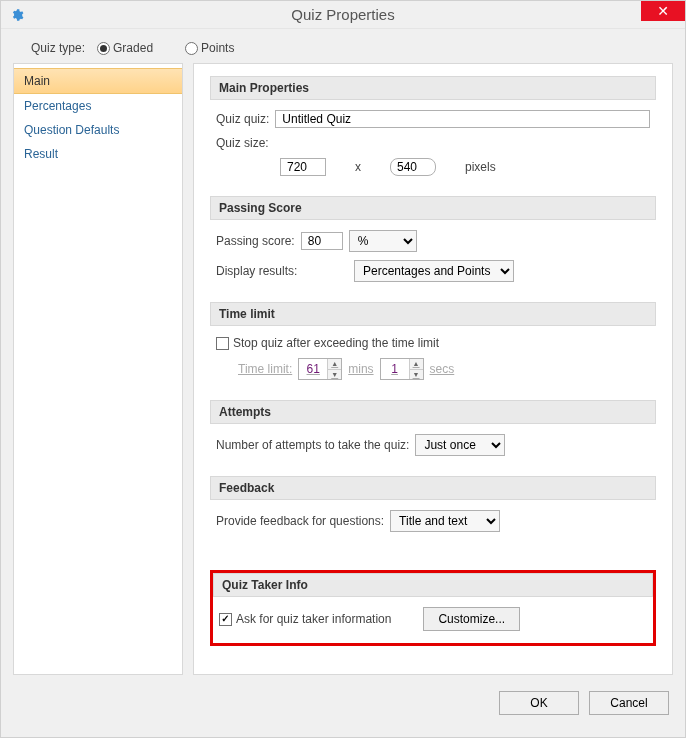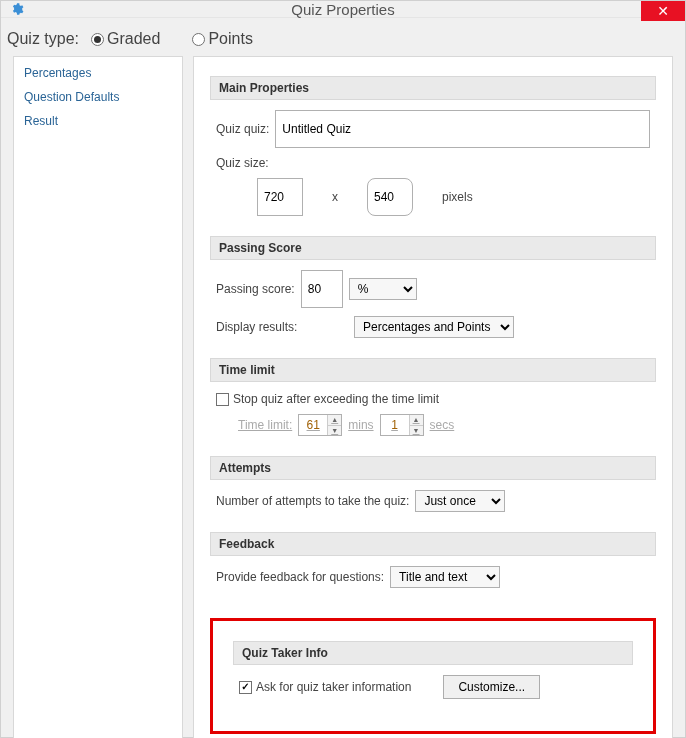--- a/index.html
+++ b/index.html
@@ -44,25 +44,25 @@
     position: absolute;
     right: 0; top: 0;
     width: 44px; height: 20px;
     background: #e81123;
     color: #fff;
     display:flex; align-items:center; justify-content:center;
     font-size: 14px;
     cursor: pointer;
   }
   .quiztype-row {
-    padding: 12px 18px 8px 6px;
+    padding: 12px 18px 8px 30px;
     display: flex;
     align-items: center;
     gap: 8px;
-    font-size: 16px;
+    font-size: 12px;
     color: #444;
   }
   .radio {
     width:13px; height:13px; border:1px solid #707070; border-radius:50%;
     display:inline-flex; align-items:center; justify-content:center;
     margin-right:3px; background:#fff;
   }
   .radio.checked::after {
     content:""; width:7px; height:7px; background:#333; border-radius:50%;
   }
@@ -99,74 +99,74 @@
     overflow:auto;
   }
   .section-header {
     background: #eaeaea;
     border:1px solid #d8d8d8;
     font-weight: bold;
     font-size: 12px;
     padding: 4px 8px;
     margin-top: 6px;
   }
-  .section-header:first-child { margin-top: 9px; }
+  .section-header:first-child { margin-top: 2px; }
   .section-body {
     padding: 10px 6px 6px 6px;
   }
   .row {
     display:flex;
     align-items:center;
     gap: 6px;
     margin-bottom: 8px;
     font-size:12px;
     color:#444;
   }
   .row label.fieldlabel { white-space:nowrap; }
   input[type="text"].txt {
     border:1px solid #b0b0b0;
-    height:38px;
+    height:18px;
     padding: 2px 6px;
     font-size:12px;
     background:#fff;
   }
   select.sel {
     border:1px solid #b0b0b0;
     height:22px;
     font-size:12px;
     background:#f7f7f7;
     padding: 0 4px;
   }
   .spinner {
     display:inline-flex; align-items:stretch;
     border:1px solid #b0b0b0; height:22px; background:#fff;
   }
   .spinner input {
     border:none; width:28px; text-align:center; font-size:12px; padding:0 2px;
   }
-  .spinner input:disabled { color:#a16207; background:#fff; }
+  .spinner input:disabled { color:#701a75; background:#fff; }
   .spinner .spins {
     display:flex; flex-direction:column; width:14px; border-left:1px solid #ccc;
   }
   .spinner .spins div {
     flex:1; font-size:7px; display:flex; align-items:center; justify-content:center;
     color:#666; background:#f2f2f2; cursor:pointer;
   }
   .spinner .spins div:first-child { border-bottom:1px solid #ccc; }
   .checkbox {
     width:13px; height:13px; border:1px solid #707070; background:#fff;
     display:inline-flex; align-items:center; justify-content:center;
     margin-right:4px; font-size:10px; line-height:1;
   }
   .checkbox.checked::after { content:"✓"; color:#000; font-weight:bold; font-size:10px; }
   .disabled-text { color:#aaa; }
   .highlight-box {
     border: 3px solid #e20000;
-    padding: 20px;
-    margin-top: 16px;
+    padding: 0;
+    margin-top: 24px;
   }
   button.btn {
     border:1px solid #adadad;
     background:#f0f0f0;
     height:24px;
     padding: 0 14px;
     font-size:12px;
     cursor:pointer;
   }
   .footer {
@@ -201,37 +201,38 @@
       <span>Graded</span>
     </span>
     <span style="display:inline-flex;align-items:center;margin-left:24px;">
       <span class="radio"></span>
       <span>Points</span>
     </span>
   </div>
 
   <div class="body">
     <div class="sidebar">
+      <div class="sidebar-item selected"><span>Main</span></div>
       <div class="sidebar-item"><span>Percentages</span></div>
       <div class="sidebar-item"><span>Question Defaults</span></div>
       <div class="sidebar-item"><span>Result</span></div>
     </div>
 
     <div class="content">
 
       <div class="section-header">Main Properties</div>
       <div class="section-body">
         <div class="row">
           <label class="fieldlabel">Quiz quiz:</label>
           <input class="txt" style="flex: 1 1 0%;" type="text" value="Untitled Quiz">
         </div>
         <div class="row">
           <label class="fieldlabel" style="width:50px">Quiz size:</label>
         </div>
-        <div class="row" style="margin-left:41px;gap:29px;">
+        <div class="row" style="margin-left:64px;gap:29px;">
           <input class="txt" style="width: 46px; text-align: left;" type="text" value="720">
           <span>x</span>
           <input class="txt" style="width: 46px; text-align: left; border-radius: 8px;" type="text" value="540">
           <span>pixels</span>
         </div>
       </div>
 
       <div class="section-header">Passing Score</div>
       <div class="section-body">
         <div class="row">

